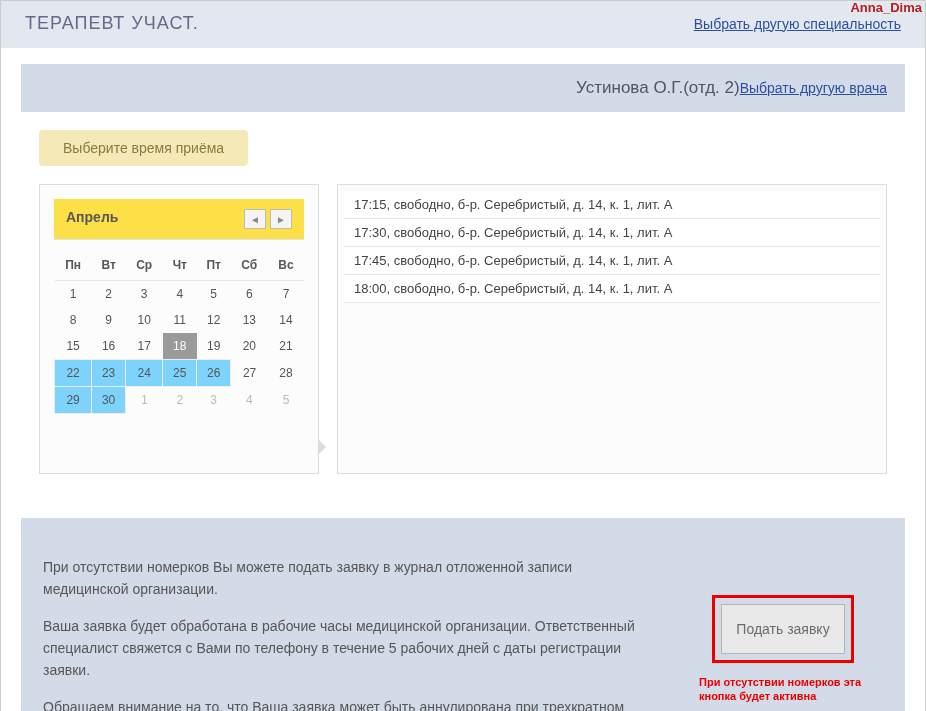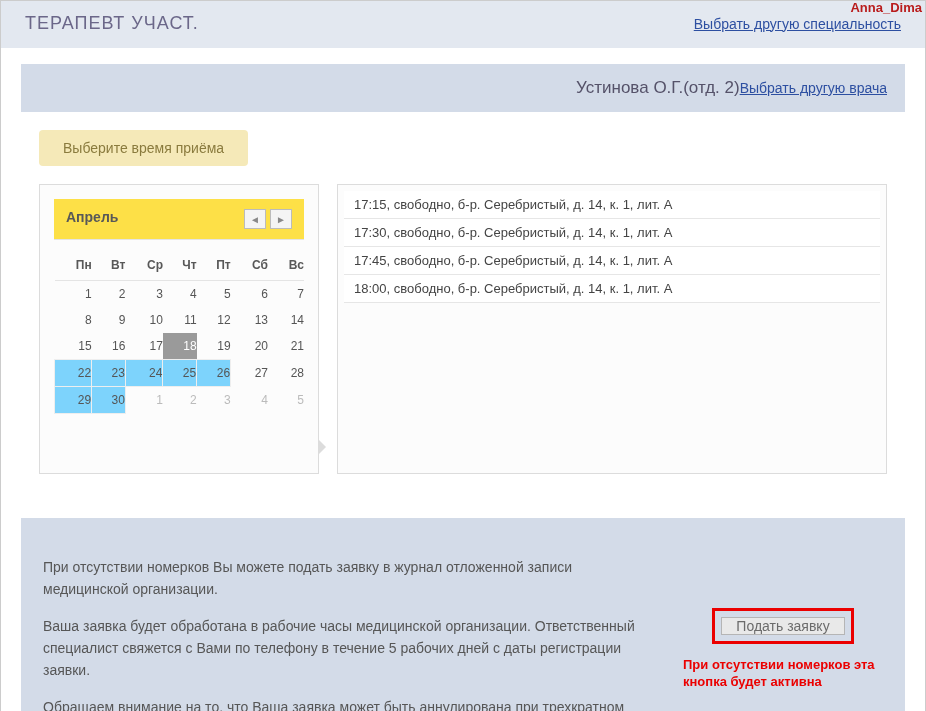--- a/index.html
+++ b/index.html
@@ -12,35 +12,35 @@
 .doctor-name { color: #555269; font-size: 17px; }
 .main-content { margin: 0 20px; padding: 18px 18px 28px 18px; background: #fff; }
 .yellow-badge { display: inline-block; background: #f5e9b8; color: #8a7b3e; padding: 10px 24px; border-radius: 4px; font-size: 14px; margin-bottom: 18px; }
 .panels { display: flex; gap: 18px; }
 .calendar-wrap { position: relative; border: 1px solid #dcdcdc; padding: 14px; width: 280px; background: #fcfcfc; }
 .calendar-wrap::after { content: ""; position: absolute; right: -8px; bottom: 18px; width: 0; height: 0; border-top: 8px solid transparent; border-bottom: 8px solid transparent; border-left: 8px solid #dcdcdc; }
 .month-row { display: flex; justify-content: space-between; background: #fde047; padding: 10px 12px; border-bottom: 1px solid #e4e4e4; margin-bottom: 10px; }
 .month-name { font-weight: bold; color: #585858; font-size: 14px; }
 .nav-arrows { display: flex; gap: 4px; }
 .arrow-btn { width: 22px; height: 20px; border: 1px solid #bbb; background: #f4f4f4; display: flex; align-items: center; justify-content: center; font-size: 10px; color: #888; cursor: pointer; }
-.cal-table { width: 100%; border-collapse: collapse; text-align: right; }
+.cal-table { width: 100%; border-collapse: collapse; text-align: center; }
 .cal-table th { font-weight: bold; color: #585858; padding: 8px 0; font-size: 12px; border-bottom: 1px solid #e4e4e4; }
 .cal-table td { padding: 6px 0; font-size: 12px; color: #555; cursor: pointer; }
 .cal-table td.dim { color: #bbb; }
 .cal-table td.selected { background: #9a9a9a; color: #fff; }
 .cal-table td.avail { background: #7dd3fc; border: 1px solid #eee; }
 .slots-wrap { flex: 1; border: 1px solid #dcdcdc; padding: 6px 6px 170px 6px; background: #fcfcfc; }
 .slot { background: #fff; border-bottom: 1px solid #e6e6e6; padding: 6px 10px; font-size: 13px; color: #444; cursor: pointer; }
 .note-box { margin: 16px 20px 16px 20px; background: #d3dbe8; padding: 24px 22px 26px 22px; display: flex; gap: 30px; }
 .note-text { flex: 1; font-size: 14px; line-height: 1.55; color: #565656; }
 .note-text p { margin-bottom: 16px; margin-top: 15px; }
 .note-right { width: 200px; display: flex; flex-direction: column; align-items: center; justify-content: center; }
 .submit-wrap { border: 3px solid #eb0000; padding: 6px; margin-bottom: 12px; }
-.submit-btn { background: #e9e9e9; border: 1px solid #b5b5b5; padding: 0 14px; color: #6b6b6b; font-size: 14px; cursor: pointer; }
-.red-note { color: #eb0000; font-size: 13px; font-weight: bold; line-height: 1.35; }
+.submit-btn { background: #e9e9e9; border: 1px solid #b5b5b5; padding: 16px 14px; color: #6b6b6b; font-size: 14px; cursor: pointer; }
+.red-note { color: #eb0000; font-size: 11px; font-weight: bold; line-height: 1.35; margin-left: 16px; }
 .watermark-user { position: absolute; top: 0; right: 4px; font-weight: bold; color: #b91c1c; font-size: 13px; }
 .page { position: relative; }
 </style>
 </head>
 <body>
 <div class="page">
 
 <div class="watermark-user">Anna_Dima</div>
 
 <div class="outer">

